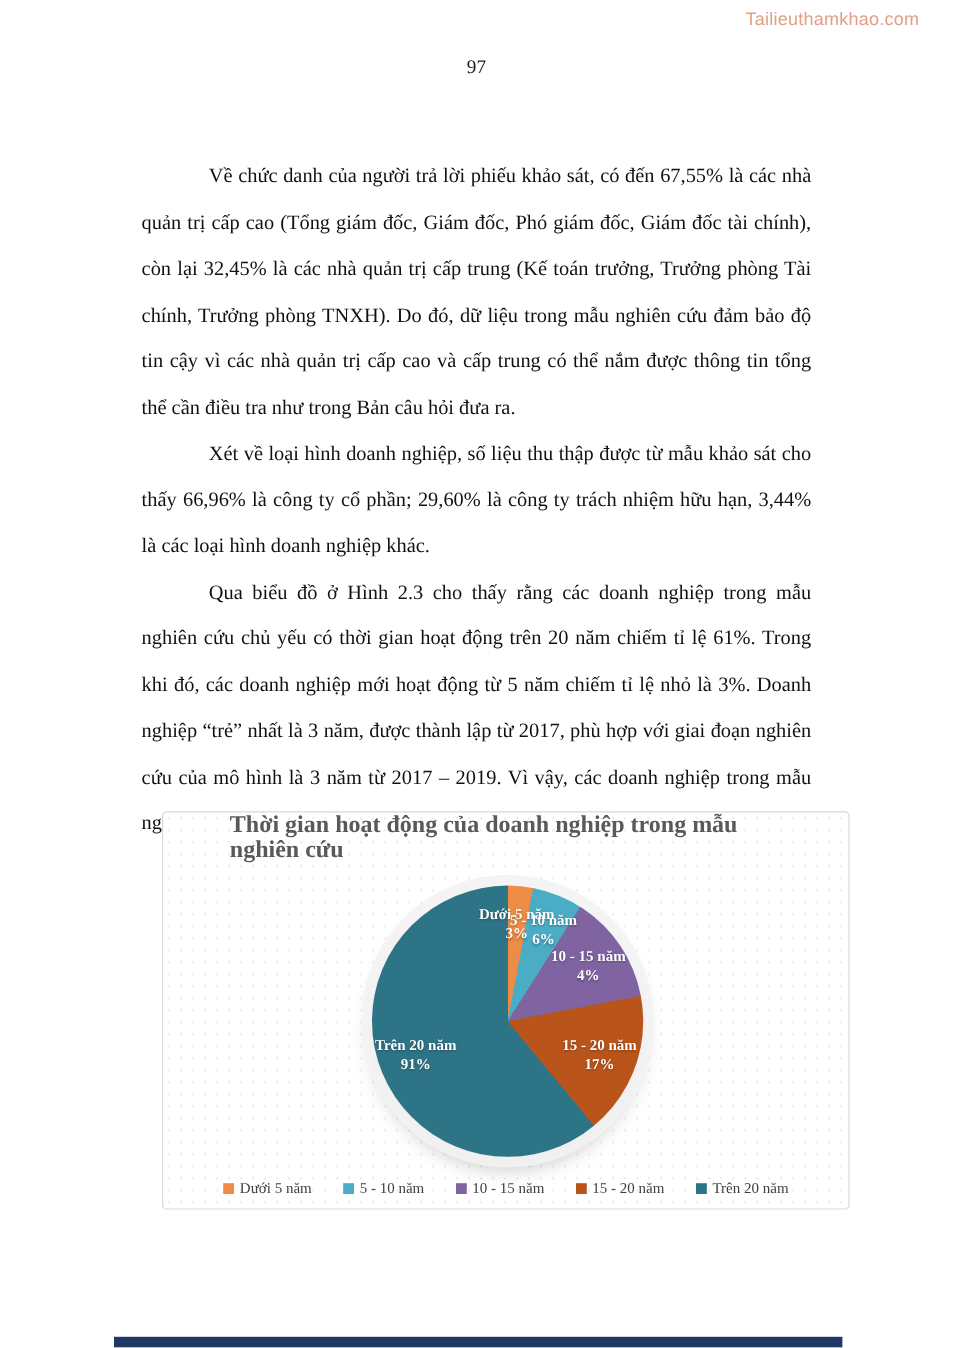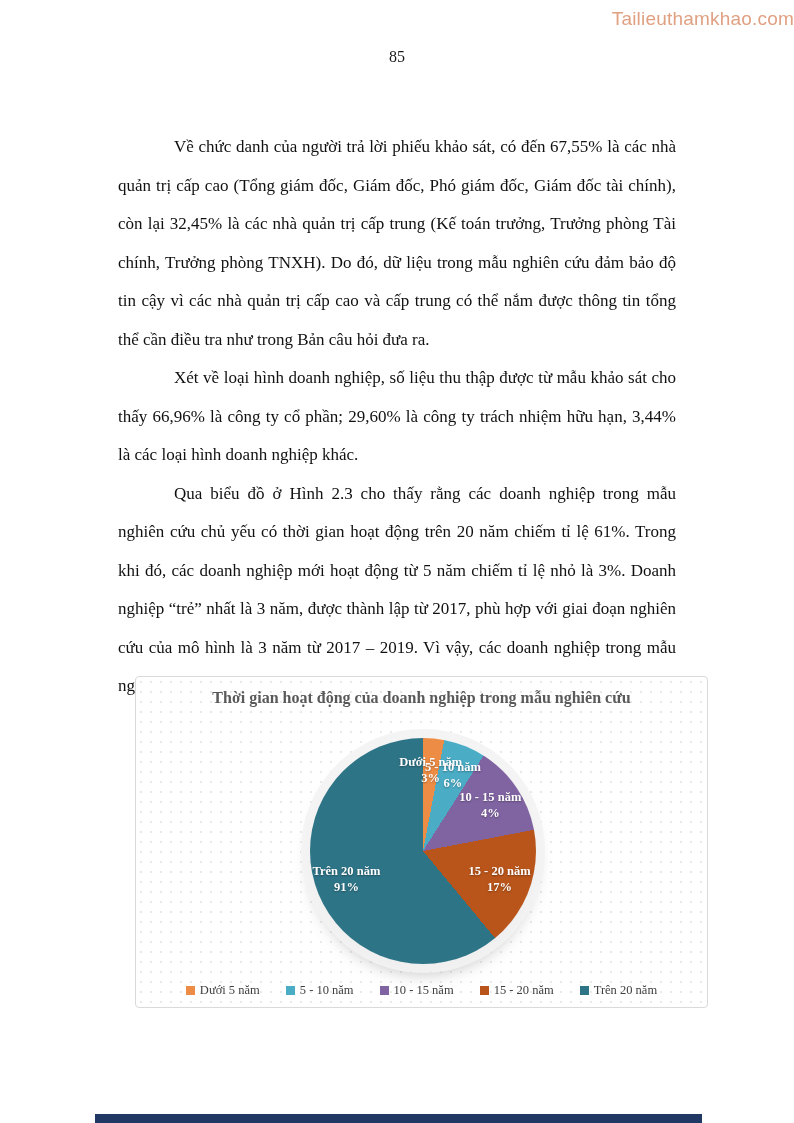--- a/index.html
+++ b/index.html
@@ -1,22 +1,22 @@
 <!DOCTYPE html>
 <html lang="vi"><head>
 <meta charset="utf-8">
 <style>
   html,body{margin:0;padding:0;}
   body{background:#ffffff;font-family:"Liberation Serif","DejaVu Serif",serif;}
   .page{position:relative;width:794px;height:1123px;background:#ffffff;overflow:hidden;}
 
   .watermark{
-    position:absolute;top:8px;right:0;
+    position:absolute;top:8px;right:28px;
     font-family:"Liberation Sans","DejaVu Sans",sans-serif;
-    font-size:19px;color:#e0a183;letter-spacing:.2px;
+    font-size:15px;color:#e0a183;letter-spacing:.2px;
   }
   .page-number{
     position:absolute;top:48px;left:0;width:100%;
     text-align:center;font-size:16px;color:#1a1a1a;
   }
 
   .content{
     position:absolute;left:118px;top:128px;width:558px;
     font-size:17px;line-height:38.5px;color:#111;text-align:justify;
   }
@@ -25,22 +25,22 @@
 
   .chart-box{
     position:absolute;left:135px;top:676px;width:573px;height:332px;
     background-color:#ffffff;
     background-image:radial-gradient(#e9e9e9 1px, transparent 1.3px);
     background-size:10px 10px;
     border:1px solid #d9d9d9;border-radius:4px;
     box-sizing:border-box;
   }
   .chart-title{
-    margin:10px auto 0 auto;width:460px;
-    text-align:center;font-weight:bold;font-size:16px;line-height:21px;
+    margin:0 auto 0 auto;width:460px;
+    font-weight:bold;font-size:20px;line-height:21px;
     color:#595959;
   }
   .pie-wrap{position:absolute;left:174px;top:61px;width:226px;height:226px;}
   .pie{
     width:226px;height:226px;border-radius:50%;
     box-shadow:0 0 0 9px rgba(243,243,243,.9), 0 10px 16px rgba(130,130,130,.45);
   }
   .slice-label{
     position:absolute;transform:translate(-50%,-50%);
     text-align:center;color:#ffffff;font-weight:bold;font-size:12.5px;line-height:16px;
@@ -56,21 +56,21 @@
 
   .footer-bar{position:absolute;left:95px;bottom:0;width:607px;height:9px;}
 </style>
 </head>
 <body>
 
 <div class="page">
 
   <div class="watermark">Tailieuthamkhao.com</div>
 
-  <div class="page-number">85</div>
+  <div class="page-number">97</div>
 
   <div class="content">
     <p class="indent">Về chức danh của người trả lời phiếu khảo sát, có đến 67,55% là các nhà quản trị cấp cao (Tổng giám đốc, Giám đốc, Phó giám đốc, Giám đốc tài chính), còn lại 32,45% là các nhà quản trị cấp trung (Kế toán trưởng, Trưởng phòng Tài chính, Trưởng phòng TNXH). Do đó, dữ liệu trong mẫu nghiên cứu đảm bảo độ tin cậy vì các nhà quản trị cấp cao và cấp trung có thể nắm được thông tin tổng thể cần điều tra như trong Bản câu hỏi đưa ra.</p>
     <p class="indent">Xét về loại hình doanh nghiệp, số liệu thu thập được từ mẫu khảo sát cho thấy 66,96% là công ty cổ phần; 29,60% là công ty trách nhiệm hữu hạn, 3,44% là các loại hình doanh nghiệp khác.</p>
     <p class="indent">Qua biểu đồ ở Hình 2.3 cho thấy rằng các doanh nghiệp trong mẫu nghiên cứu chủ yếu có thời gian hoạt động trên 20 năm chiếm tỉ lệ 61%. Trong khi đó, các doanh nghiệp mới hoạt động từ 5 năm chiếm tỉ lệ nhỏ là 3%. Doanh nghiệp “trẻ” nhất là 3 năm, được thành lập từ 2017, phù hợp với giai đoạn nghiên cứu của mô hình là 3 năm từ 2017 – 2019. Vì vậy, các doanh nghiệp trong mẫu nghiên cứu đều thoả mãn thời gian nghiên cứu.</p>
   </div>
 
   <div class="chart-box">
     <div class="chart-title" style="color: rgb(89, 89, 89);">Thời gian hoạt động của doanh nghiệp trong mẫu nghiên cứu</div>
     <div class="pie-wrap">

